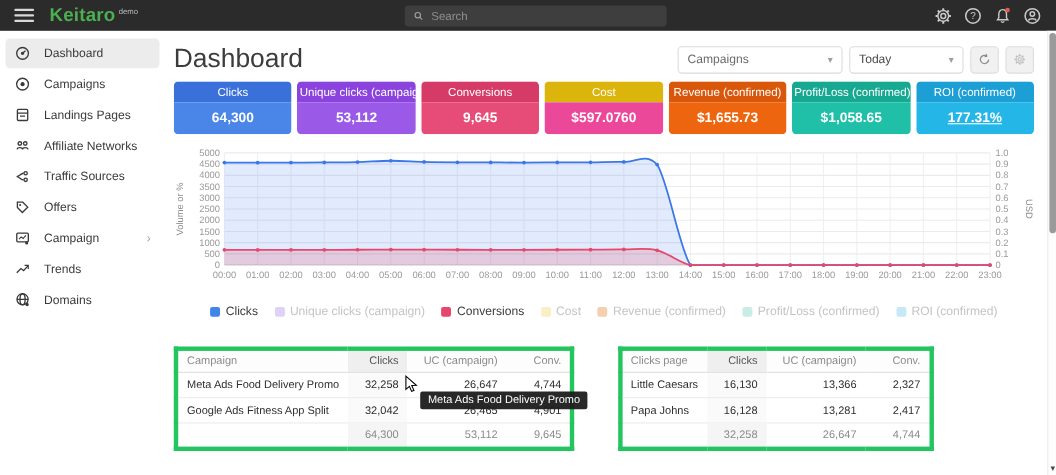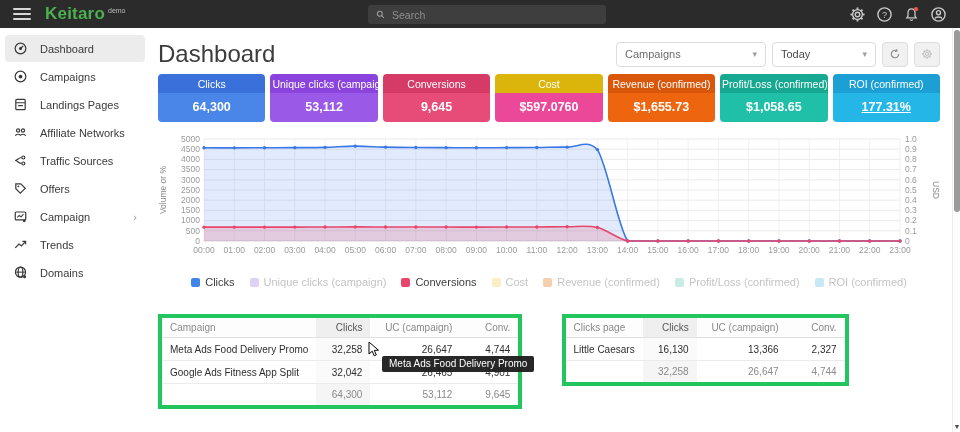--- a/index.html
+++ b/index.html
@@ -513,20 +513,26 @@
                 <th class="num">Conv.</th>
               </tr>
             </thead>
             <tbody>
               <tr>
                 <td class="">Little Caesars</td>
                 <td class="num sortcol">16,130</td>
                 <td class="num">13,366</td>
                 <td class="num">2,327</td>
               </tr>
+              <tr>
+                <td class="">Papa Johns</td>
+                <td class="num sortcol">16,128</td>
+                <td class="num">13,281</td>
+                <td class="num">2,417</td>
+              </tr>
             </tbody>
             <tfoot>
               <tr>
                 <td class=""></td>
                 <td class="num sortcol">32,258</td>
                 <td class="num">26,647</td>
                 <td class="num">4,744</td>
               </tr>
             </tfoot>
           </table>

